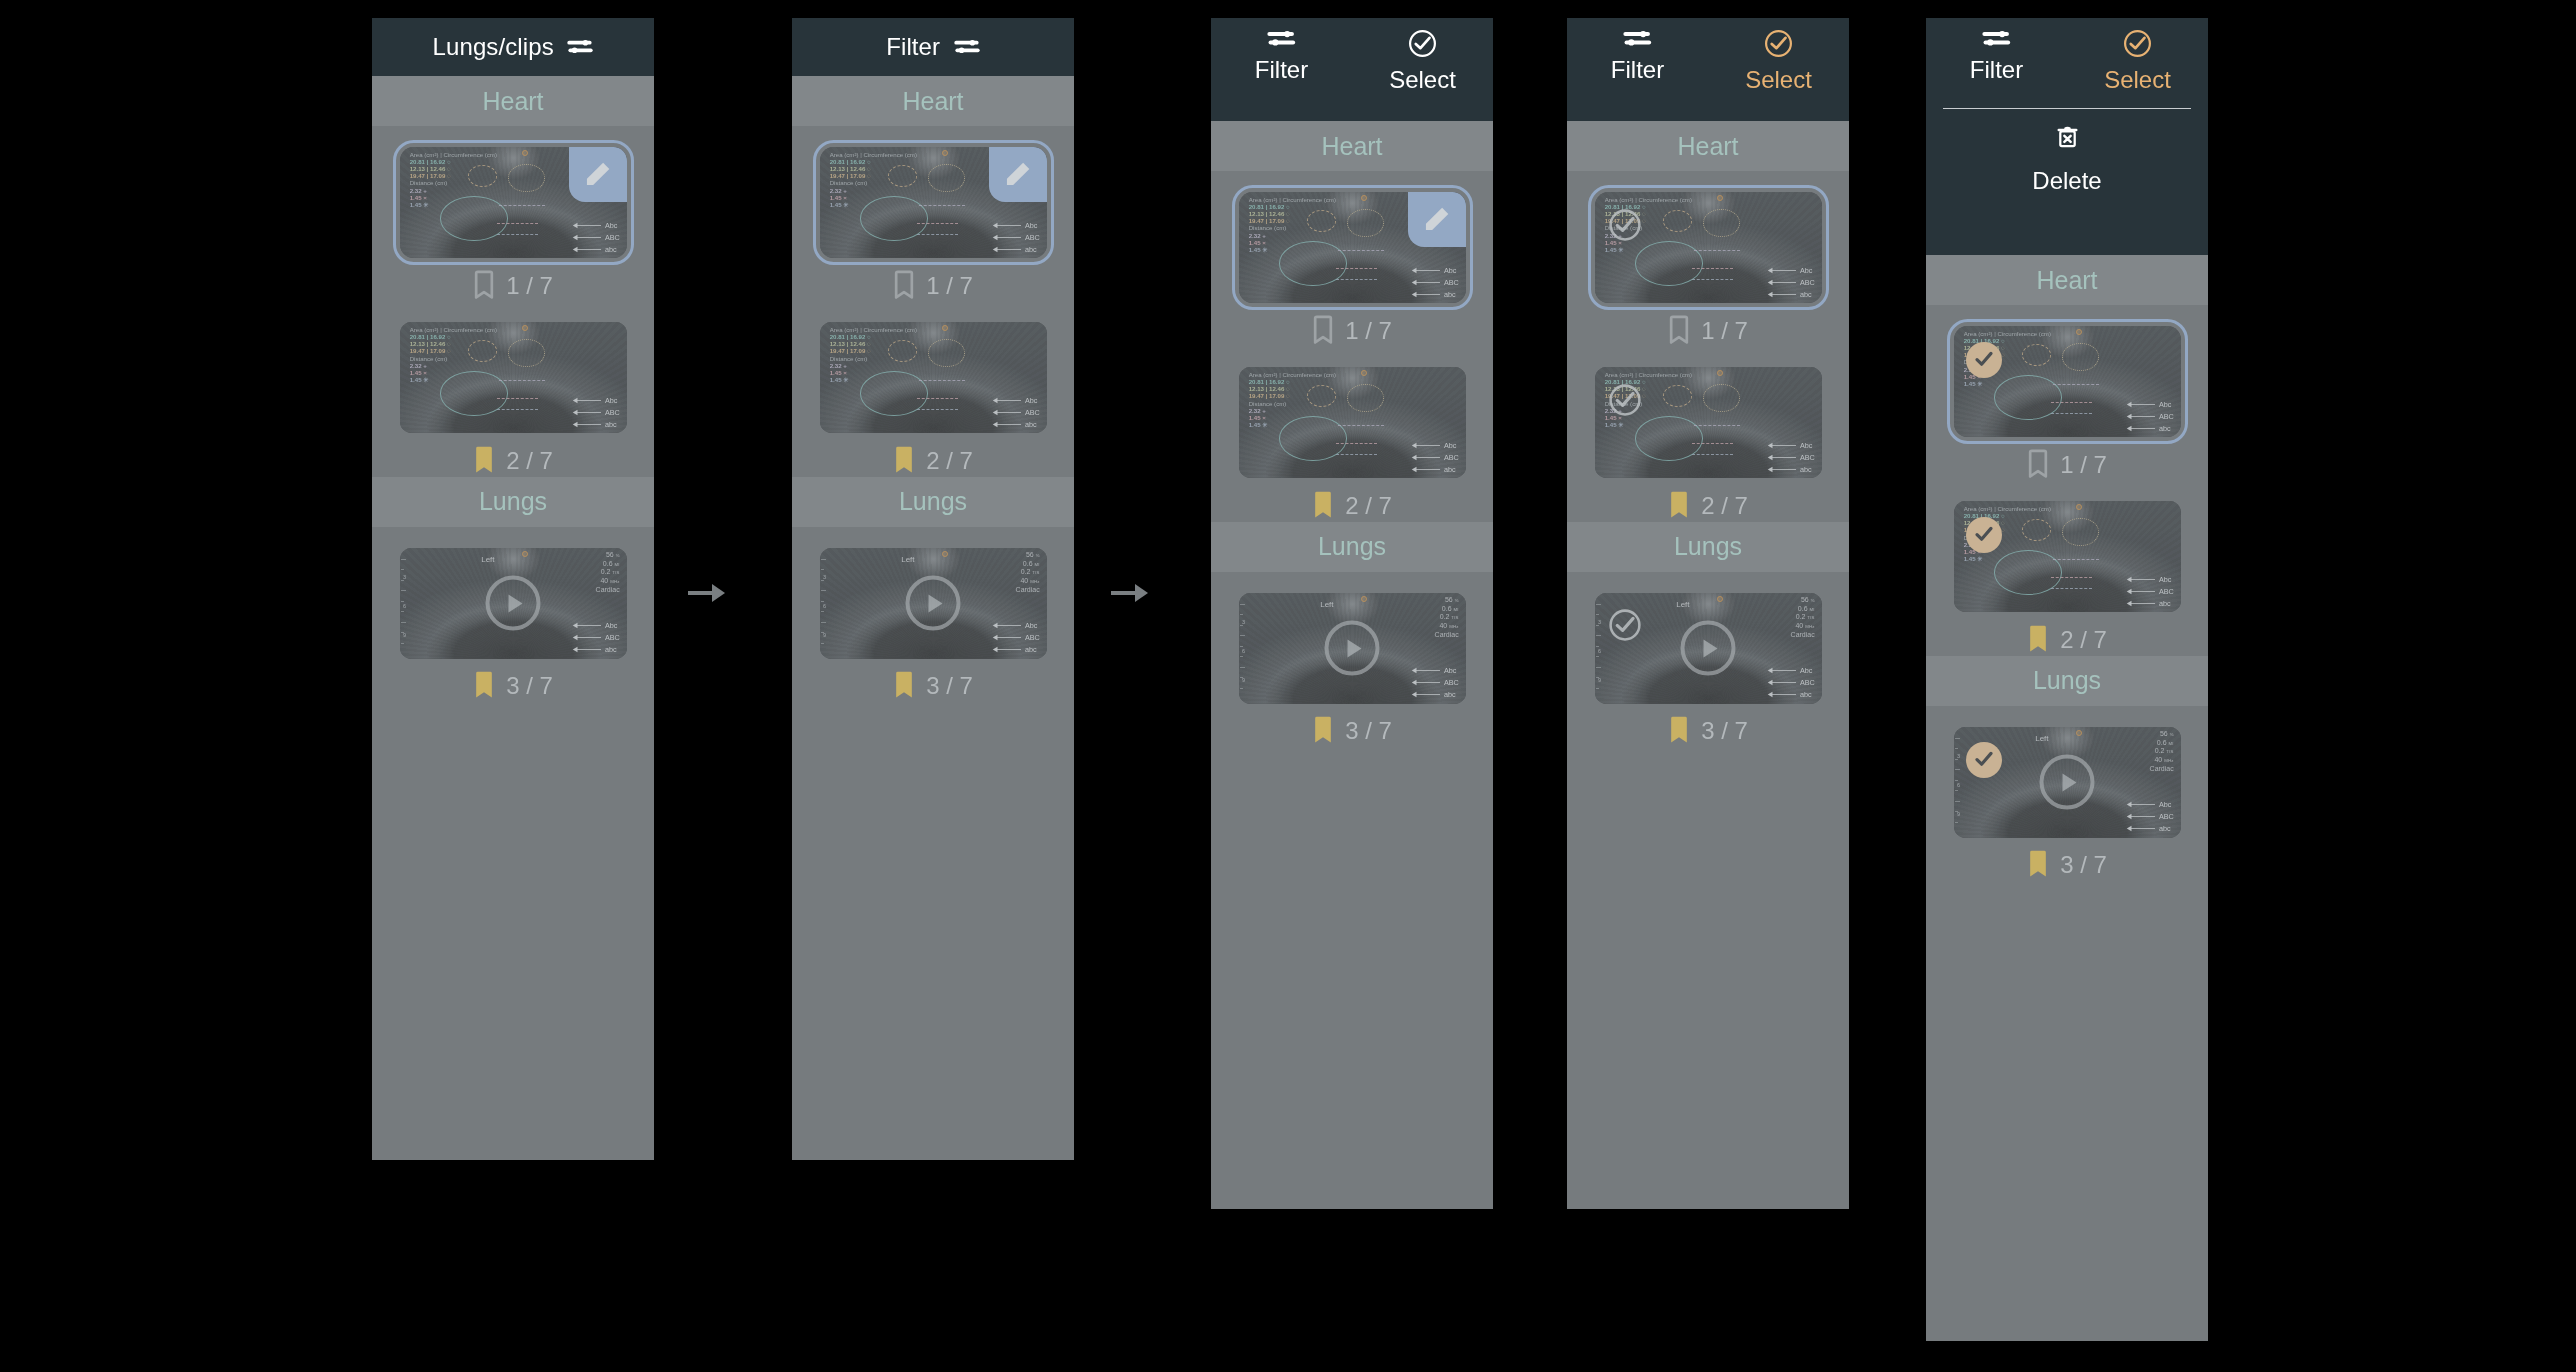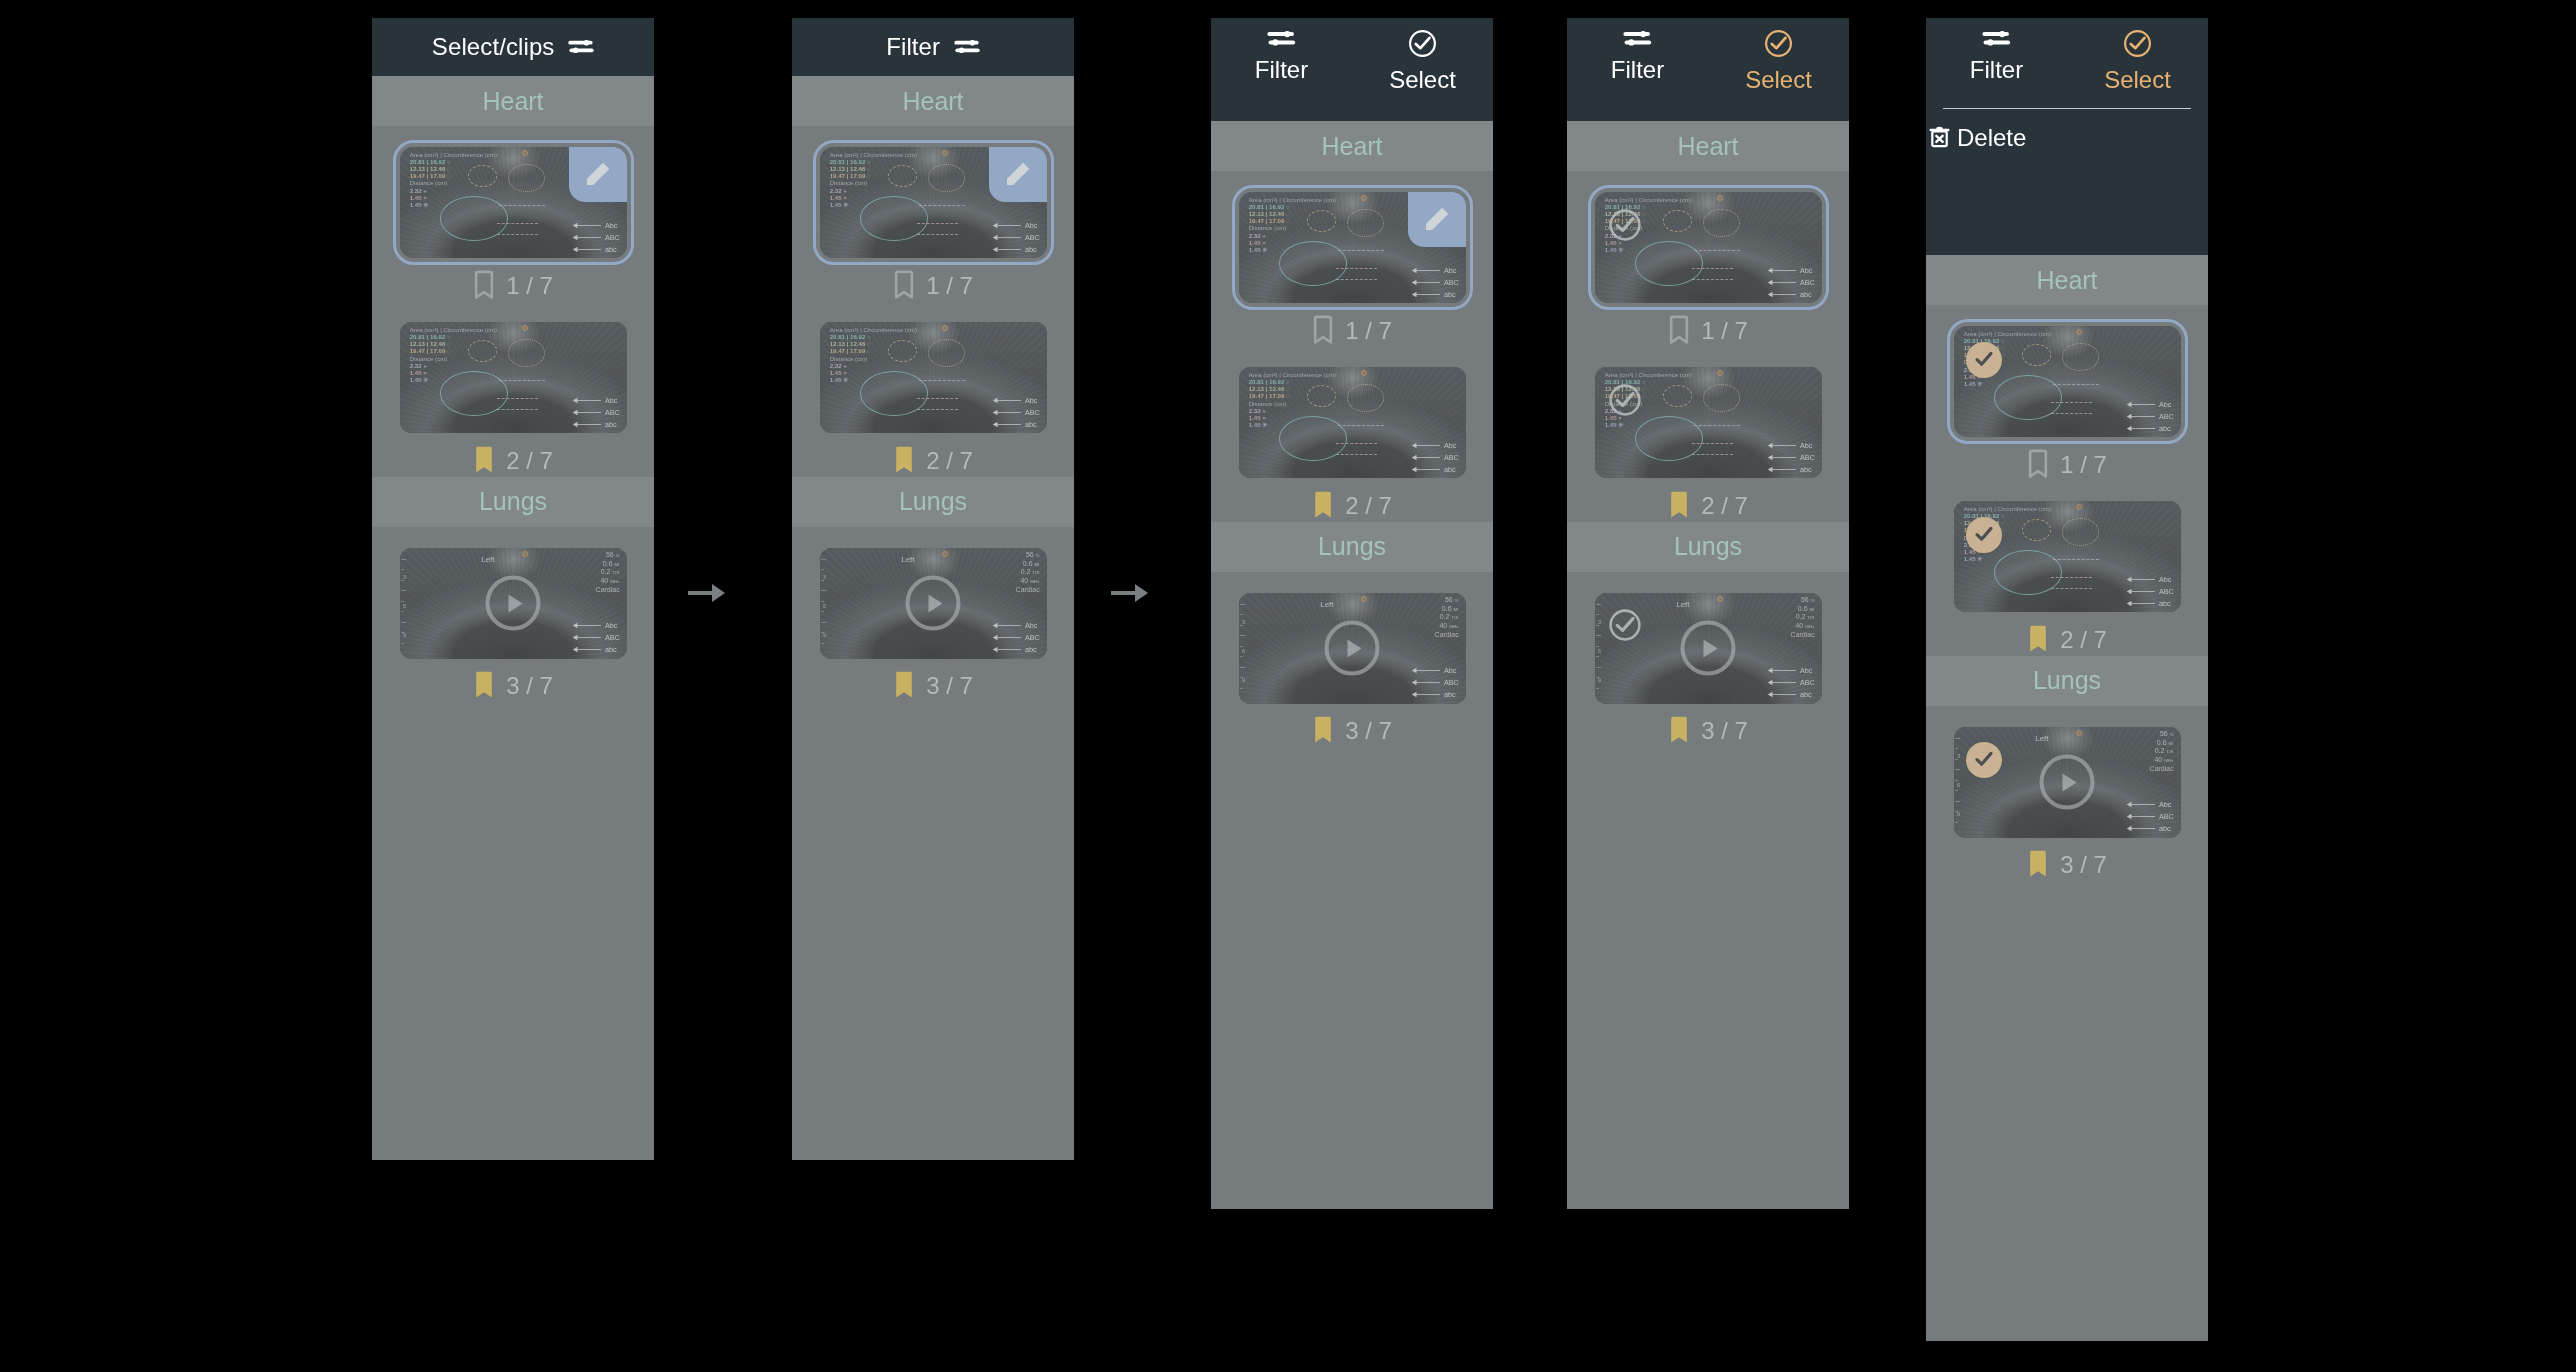--- a/index.html
+++ b/index.html
@@ -23,21 +23,21 @@
   .hdr-title-row { display:flex; align-items:center; justify-content:center; gap:13.7px; }
   .hdr-title { color:#ffffff; font-size:27px; font-weight:400; letter-spacing:0.1px; }
 
   .hdr-actions { display:flex; align-items:flex-start; justify-content:center; width:100%; }
   .hdr-action { display:flex; flex-direction:column; align-items:center; gap:5.3px; flex:1; }
   .hdr-action-label { font-size:26px; color:#ffffff; font-weight:400; }
   .hdr-action.active .hdr-action-label { color:#e8b273; }
 
   .hdr-divider { height:1.6px; background:#c9cdd0; margin:0 auto; }
 
-  .hdr-delete { display:flex; flex-direction:row; align-items:center; gap:4px; }
+  .hdr-delete { display:flex; flex-direction:column; align-items:center; gap:15px; }
   .hdr-delete-label { font-size:26px; color:#ffffff; }
 
   
   .section-band {
     background: #82878a;
     width: 100%;
     display:flex; align-items:center; justify-content:center;
   }
   .section-title { color:#a5c2bd; font-size:28.5px; font-weight:400; }
 
@@ -145,21 +145,21 @@
     border-color:transparent transparent transparent #7a7f82;
   }
 </style>
 </head>
 <body>
 
 <div id="stage">
     <div class="panel" style="left: 372px; top: 18.4px; width: 282px; height: 1142px;">
       <div class="panel-header" style="height: 58px;">
         <div class="hdr-title-row">
-          <span class="hdr-title" style="font-size: 24px;">Select/clips</span>
+          <span class="hdr-title" style="font-size: 24px;">Lungs/clips</span>
           <span><svg width="26" height="19" viewBox="0 0 24 17">
               <path d="M2 5 H21" stroke="#ffffff" stroke-width="3.4" stroke-linecap="round" fill="none"></path>
               <path d="M3 12 H22" stroke="#ffffff" stroke-width="3.4" stroke-linecap="round" fill="none"></path>
               <circle cx="17" cy="5" r="2.6" fill="#ffffff"></circle>
               <circle cx="7" cy="12" r="2.6" fill="#ffffff"></circle>
             </svg></span>
         </div>
       </div>
       <div class="section-band" style="height: 50px;">
         <span class="section-title" style="font-size: 25px;">Heart</span>

